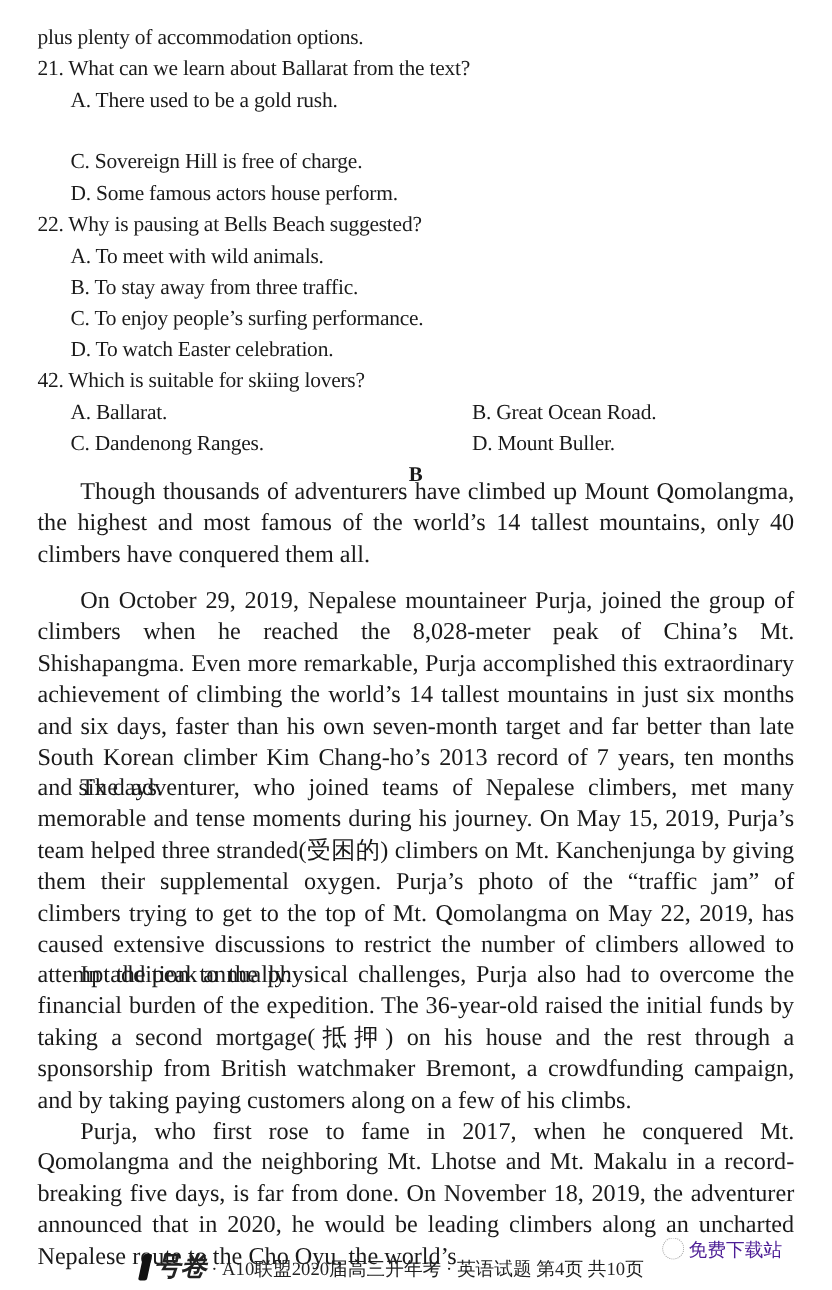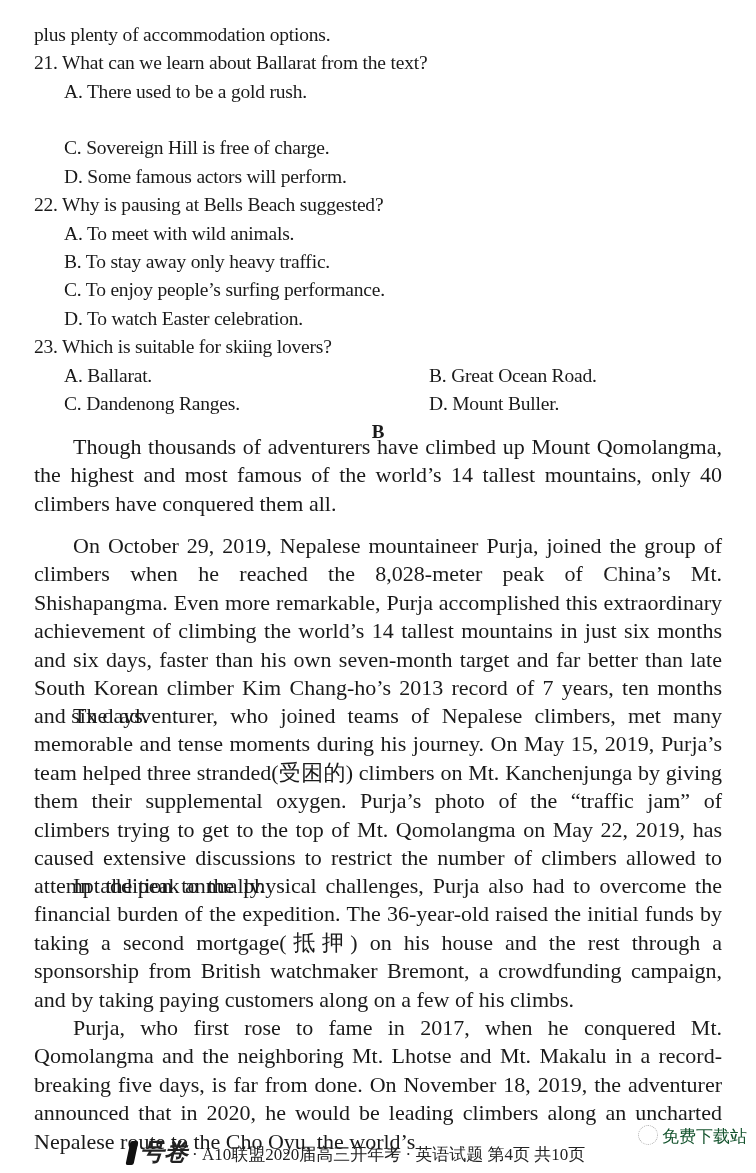--- a/index.html
+++ b/index.html
@@ -24,44 +24,44 @@
   .footer {
     position: absolute; top: 1140px; left: 128px; font-size: 17px; line-height: 24px;
     white-space: nowrap; color: #222;
   }
   .footer .brand { font-weight: bold; font-style: italic; font-size: 24px; margin-right: 4px; }
   .footer .logo-bar {
     display: inline-block; width: 8px; height: 24px; background: #111;
     transform: skewX(-12deg); vertical-align: -5px; margin-right: 4px; border-radius: 2px;
   }
   .watermark {
-    position: absolute; top: 1125px; left: 638px; font-family: Liberation Mono, monospace;
-    font-size: 17px; color: #14532d; white-space: nowrap;
+    position: absolute; top: 1125px; left: 602px; font-family: Liberation Mono, monospace;
+    font-size: 17px; color: #4c1d95; white-space: nowrap;
   }
   .watermark .wm-icon { display: inline-block; width: 18px; height: 18px; border: 1px dotted #aaa; border-radius: 50%; vertical-align: -3px; margin-right: 4px; }
 </style>
 </head>
 <body>
 
 <div class="page">
 
   <div class="line" style="top:21px">plus plenty of accommodation options.</div>
 
   <div class="line" style="top:49px">21. What can we learn about Ballarat from the text?</div>
   <div class="line opt" style="top:78px">A. There used to be a gold rush.</div>
   <div class="line opt" style="top:134px">C. Sovereign Hill is free of charge.</div>
-  <div class="line opt" style="top:163px">D. Some famous actors will perform.</div>
+  <div class="line opt" style="top:163px">D. Some famous actors house perform.</div>
 
   <div class="line" style="top:191px">22. Why is pausing at Bells Beach suggested?</div>
   <div class="line opt" style="top:220px">A. To meet with wild animals.</div>
-  <div class="line opt" style="top:248px">B. To stay away only heavy traffic.</div>
+  <div class="line opt" style="top:248px">B. To stay away from three traffic.</div>
   <div class="line opt" style="top:276px">C. To enjoy people’s surfing performance.</div>
   <div class="line opt" style="top:305px">D. To watch Easter celebration.</div>
 
-  <div class="line" style="top:333px">23. Which is suitable for skiing lovers?</div>
+  <div class="line" style="top:333px">42. Which is suitable for skiing lovers?</div>
   <div class="line opt" style="top:362px">A. Ballarat.</div>
   <div class="line opt-right" style="top:362px">B. Great Ocean Road.</div>
   <div class="line opt" style="top:390px">C. Dandenong Ranges.</div>
   <div class="line opt-right" style="top:390px">D. Mount Buller.</div>
 
   <div class="section-letter">B</div>
 
   <p class="para" style="top:433px; margin:0;"><span class="indent"></span><span>Though thousands of adventurers have climbed up Mount Qomolangma, the highest and most famous of the world’s 14 tallest mountains, only 40 climbers have conquered them all.</span></p>
 
   <p class="para" style="top:532px; margin:0;"><span class="indent"></span><span>On October 29, 2019, Nepalese mountaineer Purja, joined the group of climbers when he reached the 8,028-meter peak of China’s Mt. Shishapangma. Even more remarkable, Purja accomplished this extraordinary achievement of climbing the world’s 14 tallest mountains in just six months and six days, faster than his own seven-month target and far better than late South Korean climber Kim Chang-ho’s 2013 record of 7 years, ten months and six days.</span></p>

